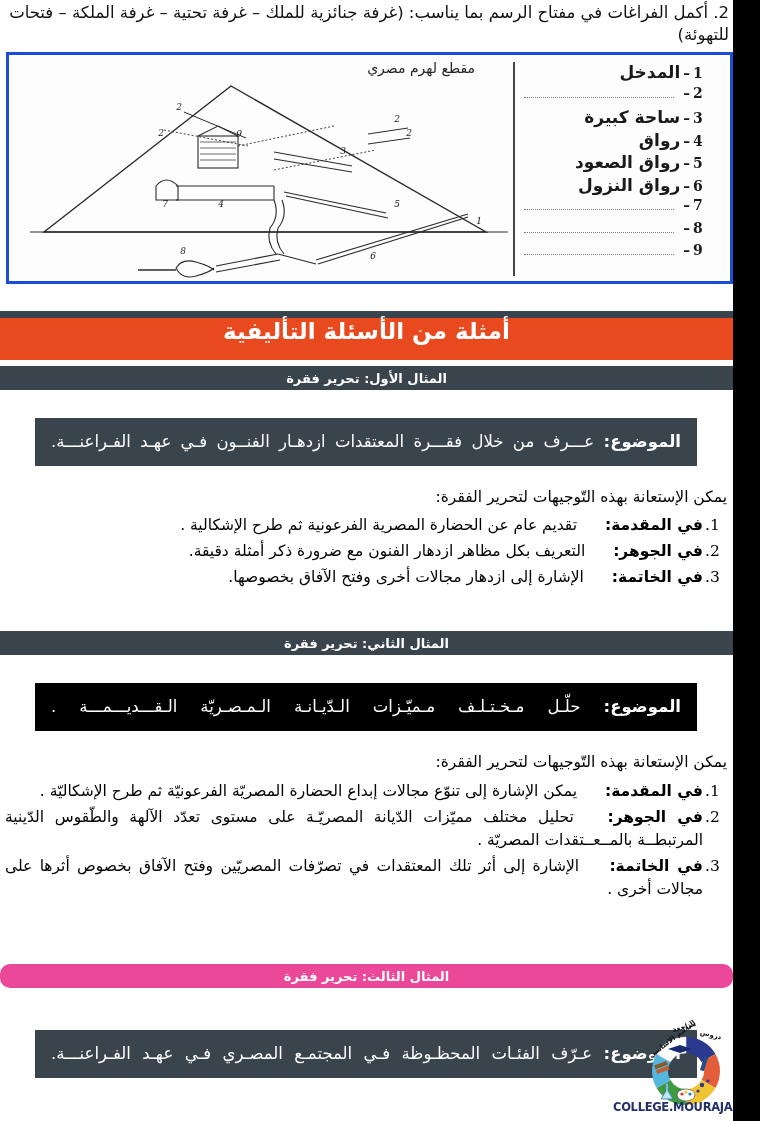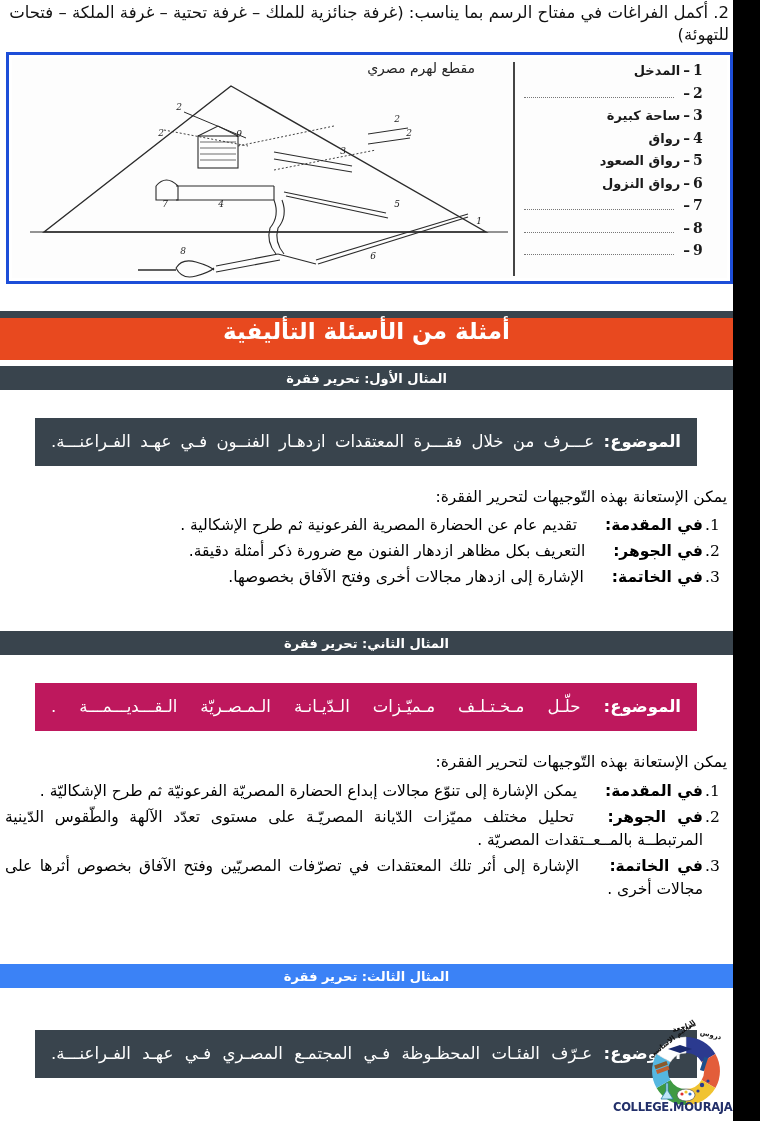--- a/index.html
+++ b/index.html
@@ -90,21 +90,21 @@
   }
   .legend-num {
     min-width: 26px;
     text-align: left;
     font-family: "DejaVu Serif", "Liberation Serif", serif;
     font-size: 14px;
   }
   .legend-dash { padding: 0 3px; }
   .legend-label {
     font-family: "DejaVu Sans", sans-serif;
-    font-size: 13px;
+    font-size: 17px;
     letter-spacing: 0.4px;
     text-align: center;
   }
   .legend-blank {
     flex: 1;
     border-bottom: 1.5px dotted #777;
     margin-bottom: 4px;
     margin-right: 6px;
     max-width: 150px;
   }
@@ -446,21 +446,21 @@
         <b>في الخاتمة:</b>
         <span>الإشارة إلى ازدهار مجالات أخرى وفتح الآفاق بخصوصها.</span>
       </span>
     </li>
   </ul>
 
   <div class="section-bar" style="top: 631px; background: rgb(57, 68, 77);">
     <span class="section-bar-text">المثال الثاني: تحرير فقرة</span>
   </div>
 
-  <div class="subject-box" style="top: 683px; background: #be185d;">
+  <div class="subject-box" style="top: 683px; background: #000000;">
     <b>الموضوع:</b>
     <span>حلّـل مـخـتـلـف مـميّـزات الـدّيـانـة الـمـصـريّة الـقـــديـــمـــة .</span>
   </div>
 
   <div class="guide-intro" style="top:753px;">يمكن الإستعانة بهذه التّوجيهات لتحرير الفقرة:</div>
 
   <ul class="guide-list justified" style="top:780px;">
     <li>
       <span class="guide-num">1.</span>
       <span class="guide-text">
@@ -477,21 +477,21 @@
     </li>
     <li>
       <span class="guide-num">3.</span>
       <span class="guide-text">
         <b>في الخاتمة:</b>
         <span>الإشارة إلى أثر تلك المعتقدات في تصرّفات المصريّين وفتح الآفاق بخصوص أثرها على مجالات أخرى .</span>
       </span>
     </li>
   </ul>
 
-  <div class="section-bar" style="top: 964px; background: #3b82f6;">
+  <div class="section-bar" style="top: 964px; background: #ec4899; border-radius: 10px;">
     <span class="section-bar-text">المثال الثالث: تحرير فقرة</span>
   </div>
 
   <div class="subject-box" style="top: 1030px; background: rgb(57, 68, 77);">
     <b>الموضوع:</b>
     <span>عـرّف الفئـات المحظـوظة فـي المجتمـع المصـري فـي عهـد الفـراعنـــة.</span>
   </div>
 
 </div>
 

